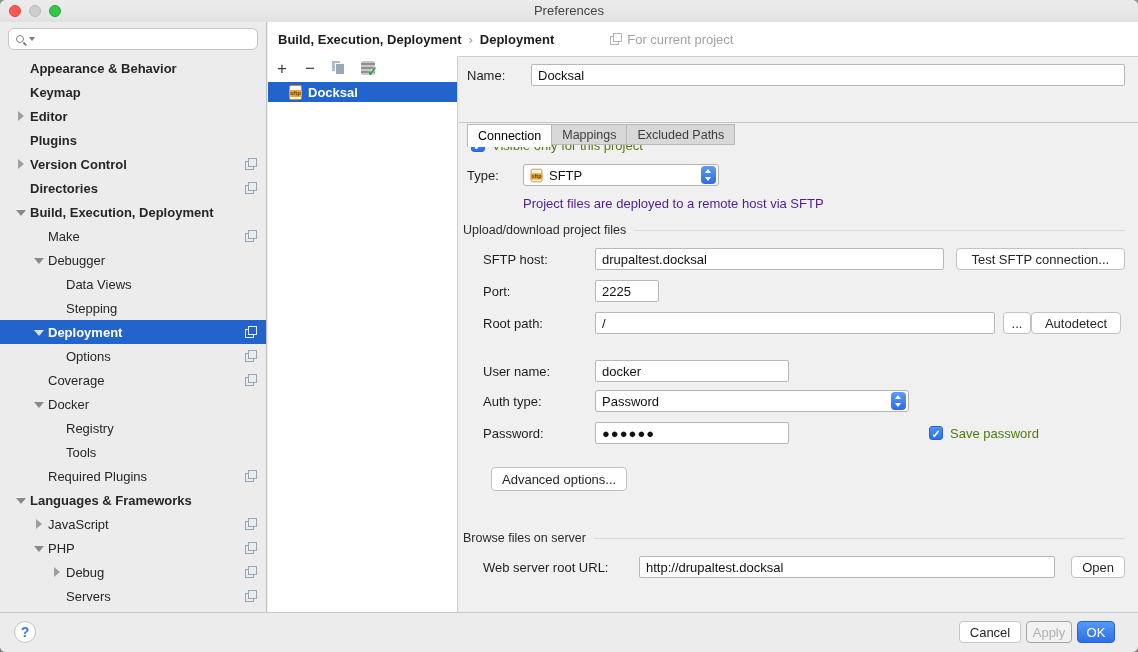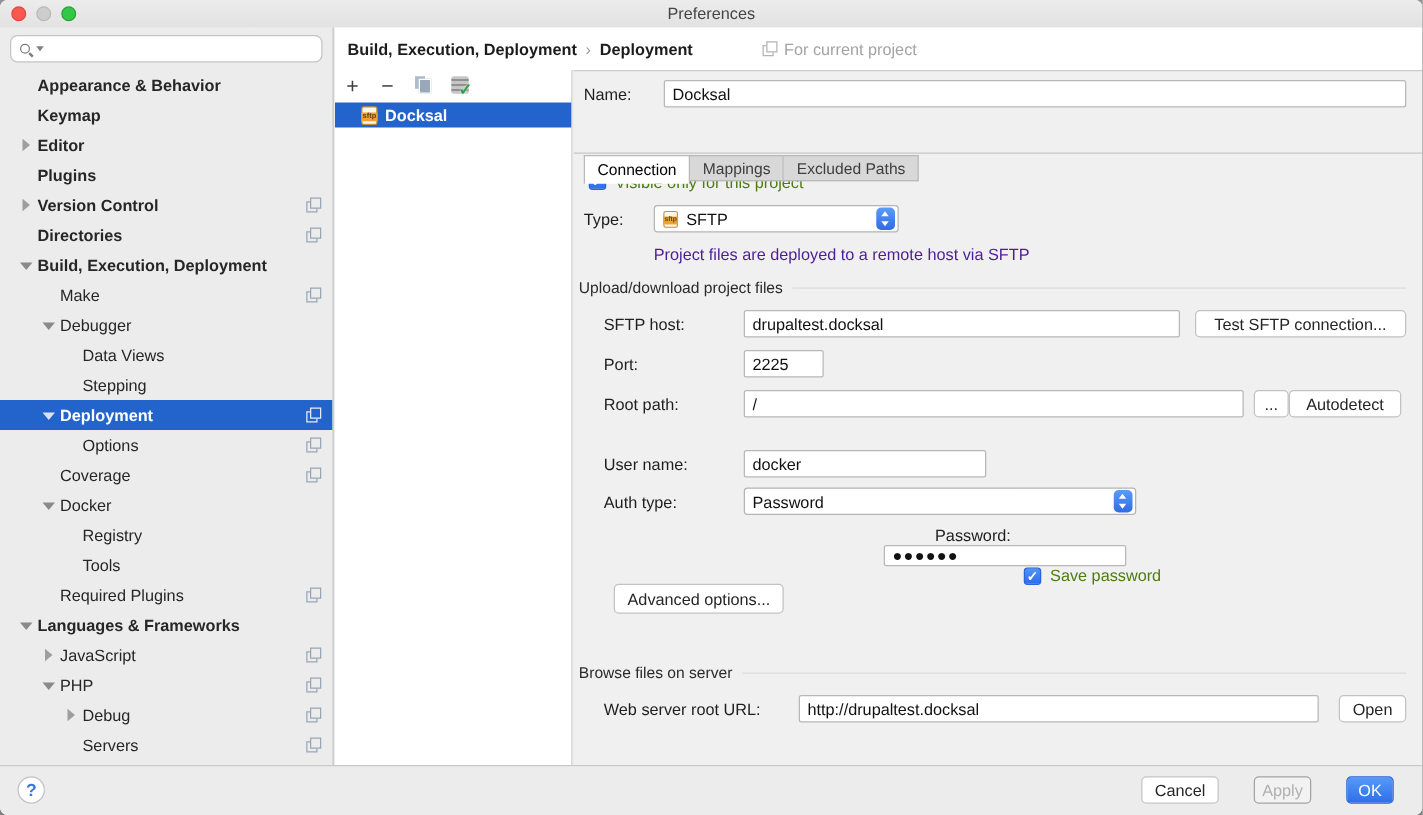--- a/index.html
+++ b/index.html
@@ -136,38 +136,38 @@
   #port-input { width:64px; }
   #row-root { top:254px; height:24px; padding-left:24px; }
   #root-input { width:400px; }
   #browse-dots-btn { margin-left:8px; width:28px; padding:0; }
   #autodetect-btn { width:90px; }
 
   #row-user { top:302px; height:24px; padding-left:24px; }
   #user-input { width:194px; }
   #row-auth { top:332px; height:24px; padding-left:24px; }
   #auth-select { width:314px; }
-  #row-pwd { top:364px; height:24px; padding-left:24px;flex-direction:column; }
+  #row-pwd { top:364px; height:24px; padding-left:24px; }
   #pwd-input { width:194px; letter-spacing:1px; }
   #save-pass { display:flex; align-items:center; margin-left:140px; }
 
   #adv-btn { position:absolute; top:410px; left:32px; height:24px; }
 
   #row-web { top:498px; height:24px; padding-left:24px; }
   #web-label { width:156px; }
   #web-input { width:418px; }
   #open-btn { margin-left:16px; width:54px; }
 
   
   .footer { position:absolute; left:0; top:612px; right:0; height:40px; background:#ececec;
             border-top:1px solid #c9c9c9; }
   .help-btn { position:absolute; left:14px; top:8px; width:22px; height:22px; border-radius:50%;
               background:#fff; border:1px solid #c3c3c3; color:#3b77db; font-size:14px; font-weight:bold;
               text-align:center; line-height:20px; }
-  .footer-btns { position:absolute; right:23px; top:8px; display:flex; gap:28px; }
+  .footer-btns { position:absolute; right:23px; top:8px; display:flex; gap:5px; }
   .fbtn { height:22px; border-radius:4px; font-size:13px; font-family:"Liberation Sans",sans-serif; }
   #cancel-btn { width:62px; background:#fff; border:1px solid #c5c5c5; color:#262626; }
   #apply-btn  { width:46px; background:#f2f2f2; border:1px solid #a3a3a3; color:#b0b0b0; }
   #ok-btn     { width:38px; background:linear-gradient(#549af7,#2f6fe8); border:1px solid #2a63d8; color:#fff; }
 </style>
 </head>
 <body>
 
 <div class="window">
 

